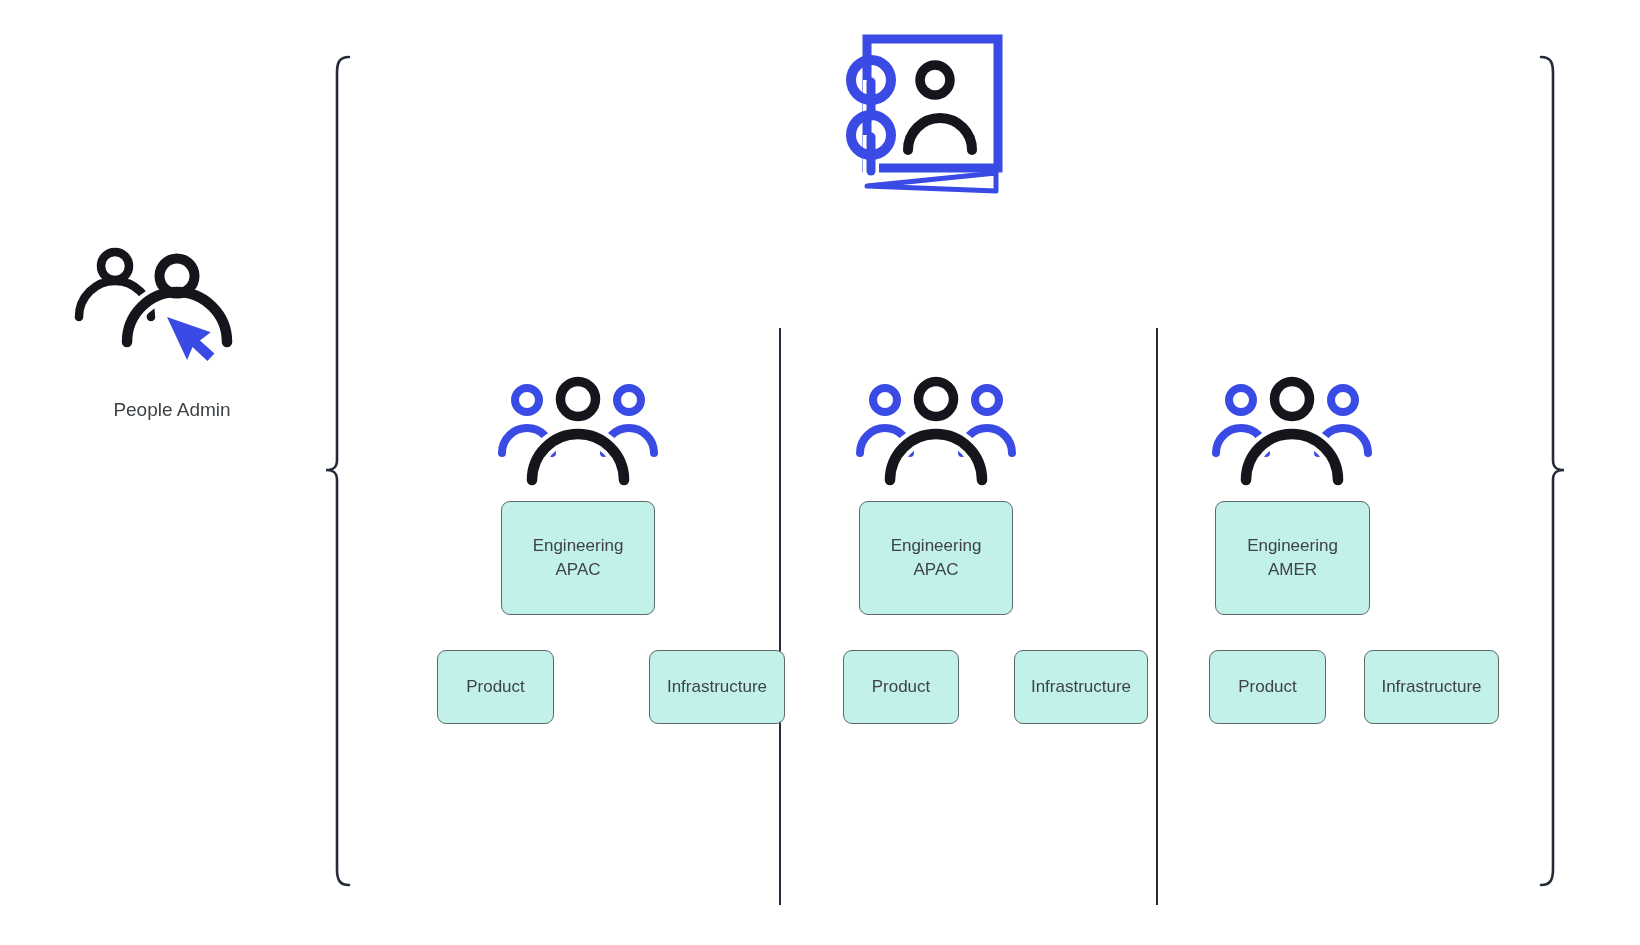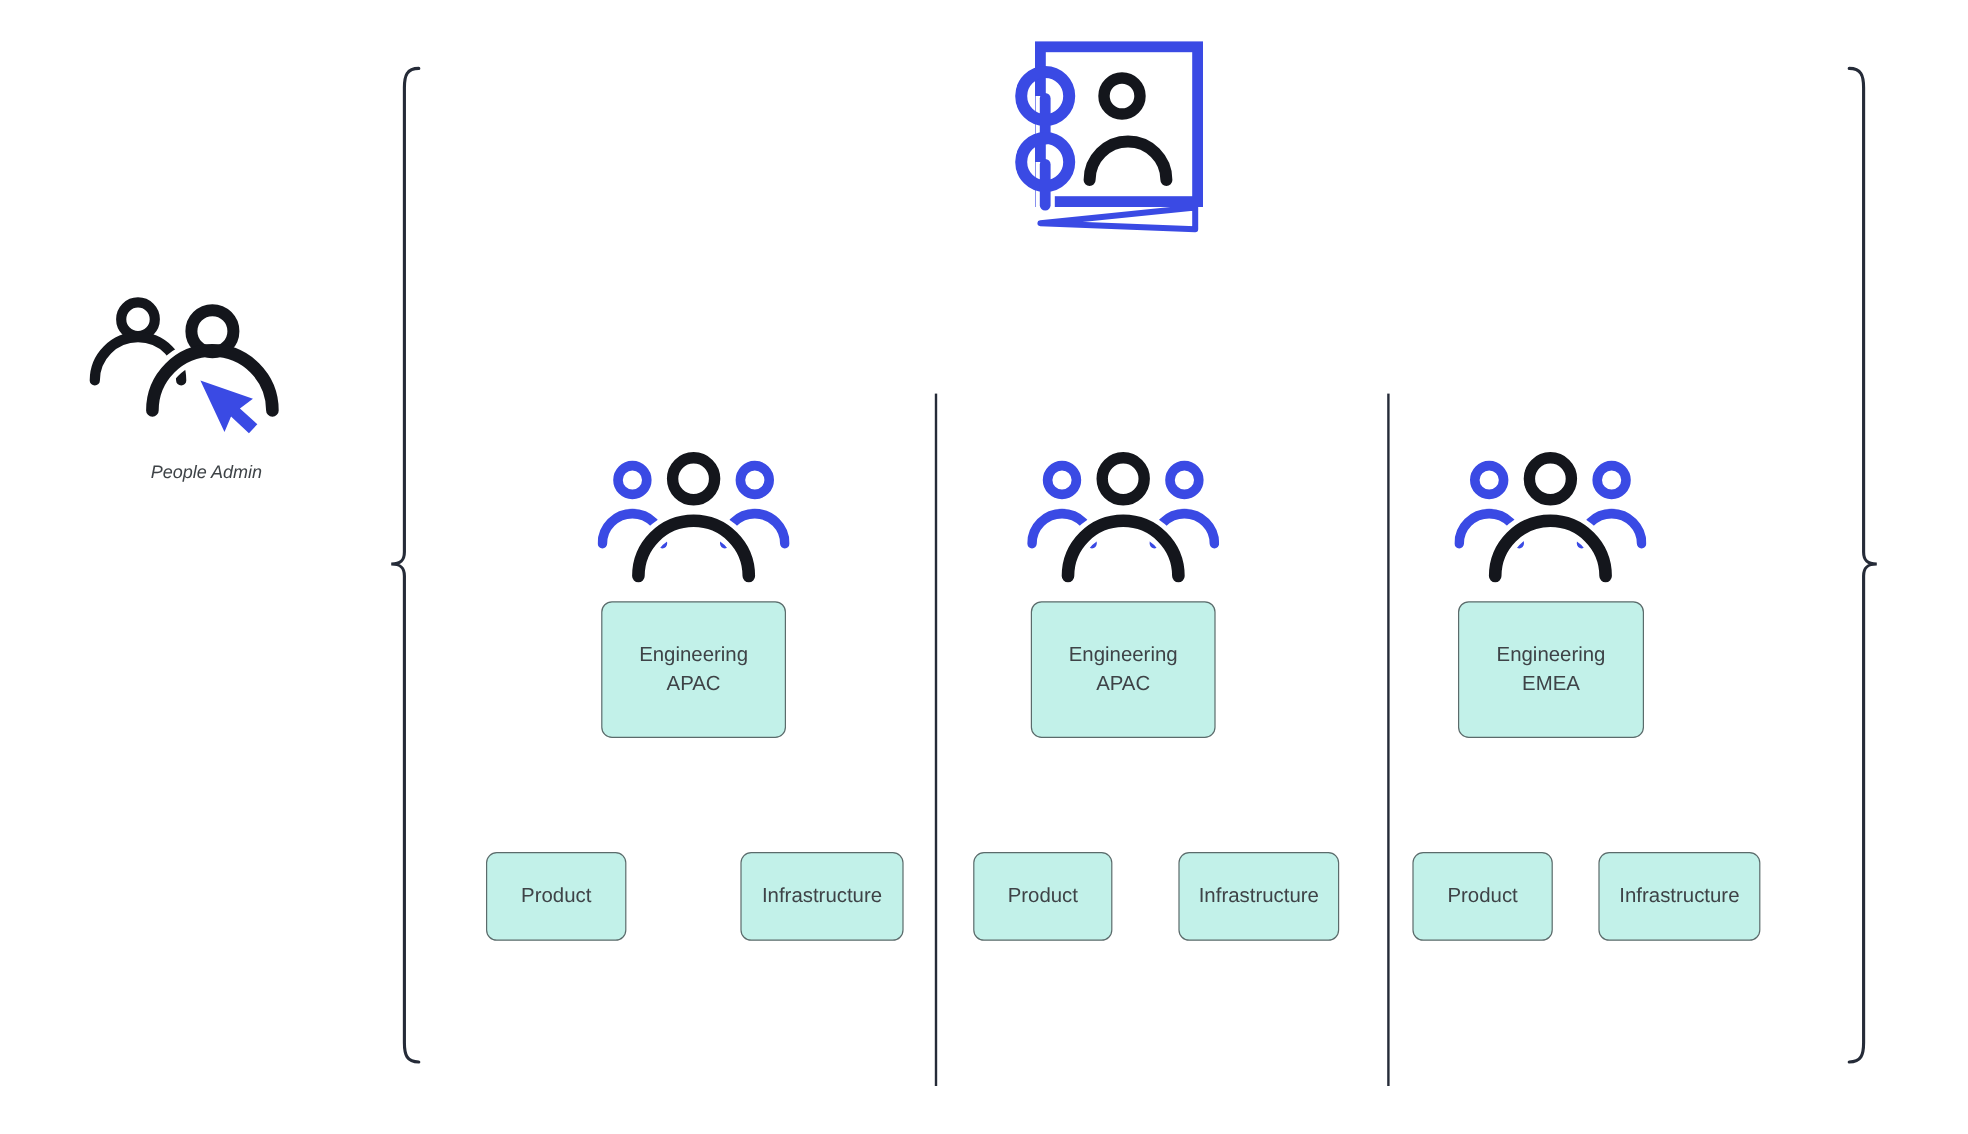--- a/index.html
+++ b/index.html
@@ -30,26 +30,26 @@
     border-radius:9px;
     display:flex;
     flex-direction:column;
     align-items:center;
     justify-content:center;
     font-size:17px;
     line-height:24px;
     color:var(--text);
   }
   .eng-node{width:154px;height:114px;top:501px;}
-  .leaf-node{height:74px;top:710px;}
+  .leaf-node{height:74px;top:650px;margin-left:32px;}
 
   .admin-label{
     position:absolute;
-    left:72px;top:385px;width:200px;
-    text-align:center;font-size:15px;color:var(--text);font-style:italic;
+    left:72px;top:399px;width:200px;
+    text-align:center;font-size:19px;color:var(--text);
   }
 
   .divider{
     position:absolute;
     top:328px;height:577px;width:2px;
     background:var(--line);
   }
 
   svg{display:block;overflow:visible;}
   .stroke-blue{stroke:var(--accent-blue);fill:none;}
@@ -141,20 +141,20 @@
 </div>
 <div class="node leaf-node" style="left:982px;width:134px;">
   <span>Infrastructure</span>
 </div>
 
 <svg class="abs" style="left:1212px;top:376px;" width="160" height="110">
   <use href="#sym-team"></use>
 </svg>
 <div class="node eng-node" style="left:1215px;width:155px;">
   <span>Engineering</span>
-  <span>EMEA</span>
+  <span>AMER</span>
 </div>
 <div class="node leaf-node" style="left:1177px;width:117px;">
   <span>Product</span>
 </div>
 <div class="node leaf-node" style="left:1332px;width:135px;">
   <span>Infrastructure</span>
 </div>
 
 </body></html>

